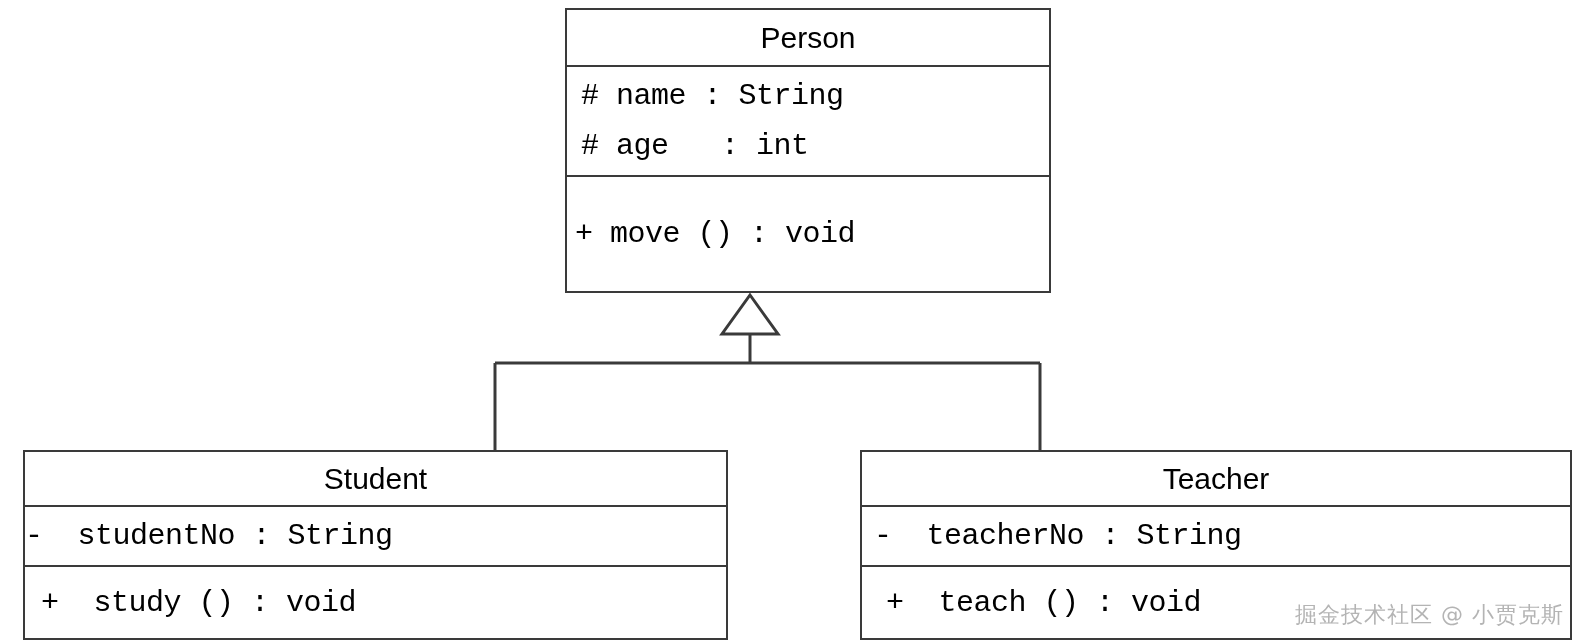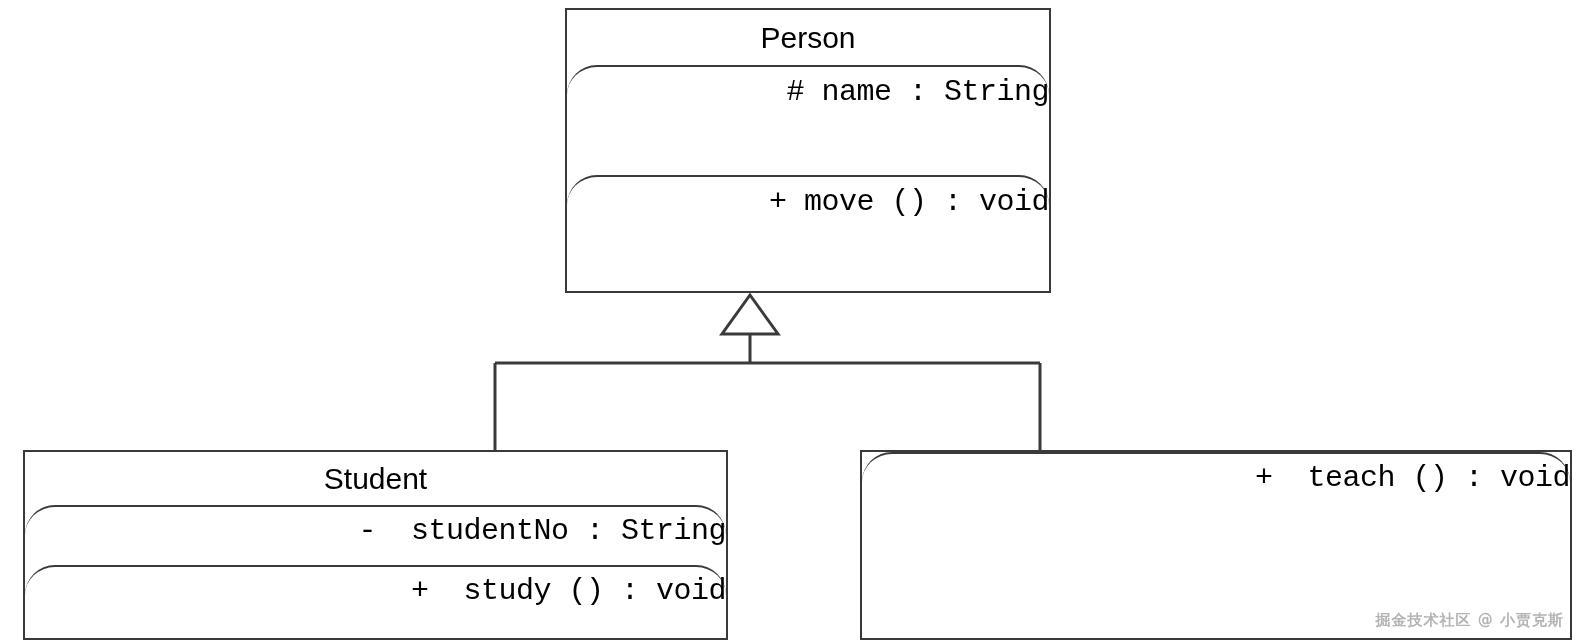--- a/index.html
+++ b/index.html
@@ -41,64 +41,64 @@
     color: #000000;
     white-space: nowrap;
     display: flex;
     align-items: center;
     justify-content: center;
   }
   .uml-compartment {
     box-sizing: border-box;
     border-top: 2px solid #3a3a3a;
     display: flex;
-    justify-content: flex-end;
+    flex-direction: column;
+    justify-content: center;
     position: relative;
-    border-radius: 30px;
   }
   .uml-member {
     color: #000000;
     white-space: pre;
     display: block;
   }
 
   
   #person-class {
     left: 565px;
     top: 8px;
     width: 486px;
     height: 285px;
   }
   #person-class .class-name {
     height: 55px;
     font-size: 30px;
     text-align: right;
   }
   #person-attrs  { height: 110px; padding-left: 14px; }
-  #person-ops    { flex: 1 1 auto; padding-left: 14px; }
+  #person-ops    { flex: 1 1 auto; padding-left: 8px; }
   #person-attrs .uml-member,
   #person-ops .uml-member {
     font-size: 30px;
     line-height: 50px;
     font-family: "Liberation Mono", monospace;
     letter-spacing: -0.5px;
   }
 
   
   #student-class {
     left: 23px;
     top: 450px;
     width: 705px;
     height: 190px;
   }
   #student-class .class-name {
     height: 53px;
     font-size: 30px;
   }
-  #student-attrs { height: 60px; padding-left: 12px; }
+  #student-attrs { height: 60px; }
   #student-ops   { flex: 1 1 auto; padding-left: 16px; }
   #student-class .uml-member {
     font-size: 30px;
     line-height: 48px;
     font-family: "Liberation Mono", monospace;
     letter-spacing: -0.5px;
   }
 
   
   #teacher-class {
@@ -118,26 +118,25 @@
     line-height: 48px;
     font-family: "Liberation Mono", monospace;
     letter-spacing: -0.5px;
   }
 
   
   #watermark {
     position: absolute;
     right: 6px;
     bottom: 8px;
-    font-size: 15px;
+    font-size: 22px;
     color: #b4b4b4;
     white-space: nowrap;
     font-family: "DejaVu Sans", sans-serif;
     letter-spacing: 1px;
-    font-weight: bold;
   }
 </style>
 </head>
 <body>
 
 <div id="canvas">
 
   <svg id="connectors" viewBox="0 0 1594 644" width="1594" height="644">
 
     <line x1="750" y1="330" x2="750" y2="363" stroke="#3a3a3a" stroke-width="3"></line>
@@ -148,36 +147,41 @@
 
     <line x1="1040" y1="363" x2="1040" y2="452" stroke="#3a3a3a" stroke-width="3"></line>
 
     <polygon points="750,295 778,334 722,334" fill="#ffffff" stroke="#3a3a3a" stroke-width="3" stroke-linejoin="miter"></polygon>
   </svg>
 
   <div class="uml-class" id="person-class">
     <div class="class-name">Person</div>
     <div class="uml-compartment" id="person-attrs">
       <span class="uml-member"># name : String</span>
+      <span class="uml-member"># age   : int</span>
     </div>
     <div class="uml-compartment" id="person-ops">
       <span class="uml-member">+ move () : void</span>
     </div>
   </div>
 
   <div class="uml-class" id="student-class">
     <div class="class-name">Student</div>
     <div class="uml-compartment" id="student-attrs">
       <span class="uml-member">-  studentNo : String</span>
     </div>
     <div class="uml-compartment" id="student-ops">
       <span class="uml-member">+  study () : void</span>
     </div>
   </div>
 
   <div class="uml-class" id="teacher-class">
+    <div class="class-name">Teacher</div>
+    <div class="uml-compartment" id="teacher-attrs">
+      <span class="uml-member">-  teacherNo : String</span>
+    </div>
     <div class="uml-compartment" id="teacher-ops">
       <span class="uml-member">+  teach () : void</span>
       <span id="watermark">掘金技术社区 @ 小贾克斯</span>
     </div>
   </div>
 
 </div>
 
 </body></html>

